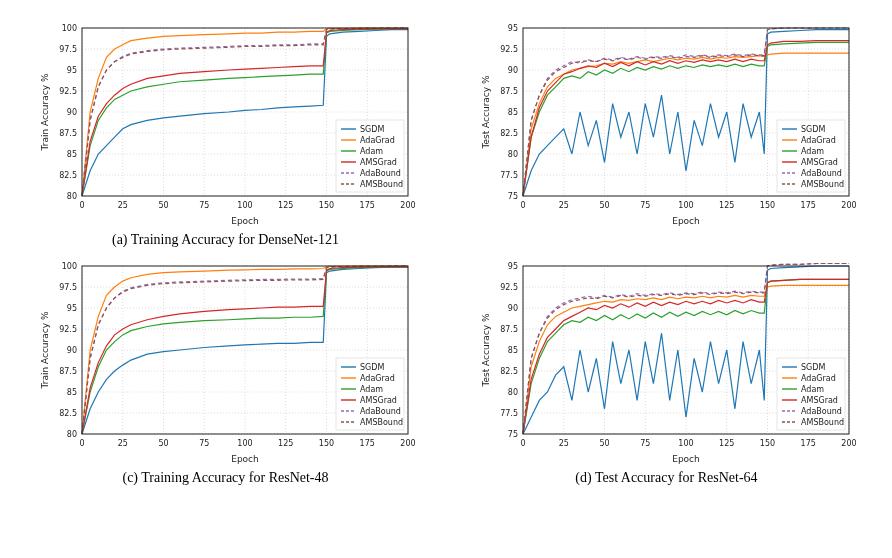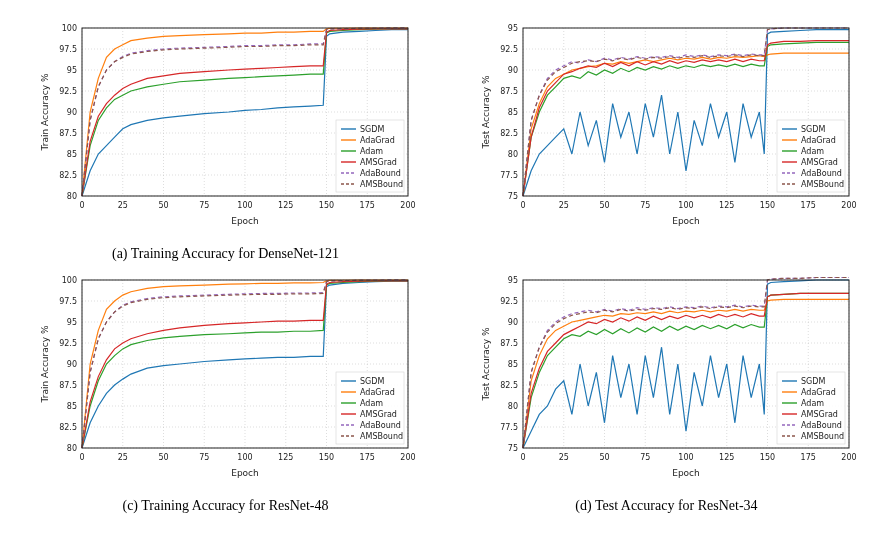--- a/index.html
+++ b/index.html
@@ -24,21 +24,21 @@
     width: 380px;
     height: 210px;
     position: relative;
   }
   svg.chart {
     width: 100%;
     height: 100%;
   }
   .caption {
     font-size: 14px;
-    margin-top: 16px;
+    margin-top: 2px;
     text-align: center;
   }
   .axis-label {
     font-family: "DejaVu Sans", Arial, sans-serif;
     font-size: 9px;
     fill: #222;
   }
   .tick-label {
     font-family: "DejaVu Sans", Arial, sans-serif;
     font-size: 8px;
@@ -324,15 +324,15 @@
             <line x1="305" x2="320" y1="131" y2="131" stroke="#2ca02c" stroke-width="1.4"></line>
             <text x="324" y="134" class="legend-label">Adam</text>
             <line x1="305" x2="320" y1="142" y2="142" stroke="#d62728" stroke-width="1.4"></line>
             <text x="324" y="145" class="legend-label">AMSGrad</text>
             <line x1="305" x2="320" y1="153" y2="153" stroke="#9467bd" stroke-width="1.4" stroke-dasharray="3 2"></line>
             <text x="324" y="156" class="legend-label">AdaBound</text>
             <line x1="305" x2="320" y1="164" y2="164" stroke="#8c564b" stroke-width="1.4" stroke-dasharray="3 2"></line>
             <text x="324" y="167" class="legend-label">AMSBound</text>
           </g>
         </svg></div>
-    <div class="caption">(d) Test Accuracy for ResNet-34</div>
+    <div class="caption">(d) Test Accuracy for ResNet-64</div>
   </div>
 </div>
 
 </body></html>

